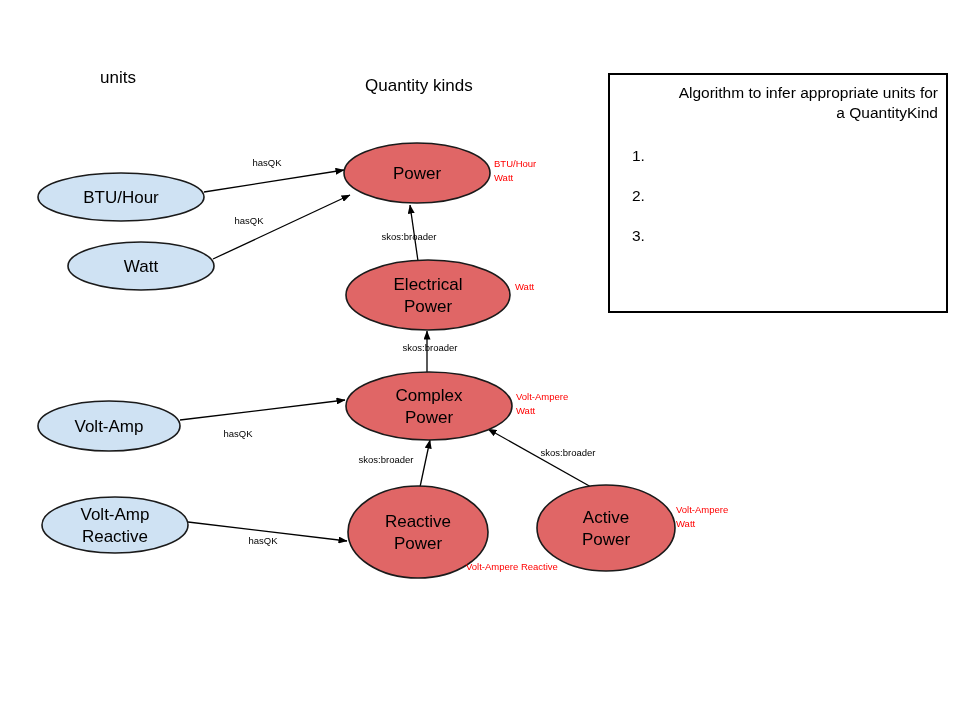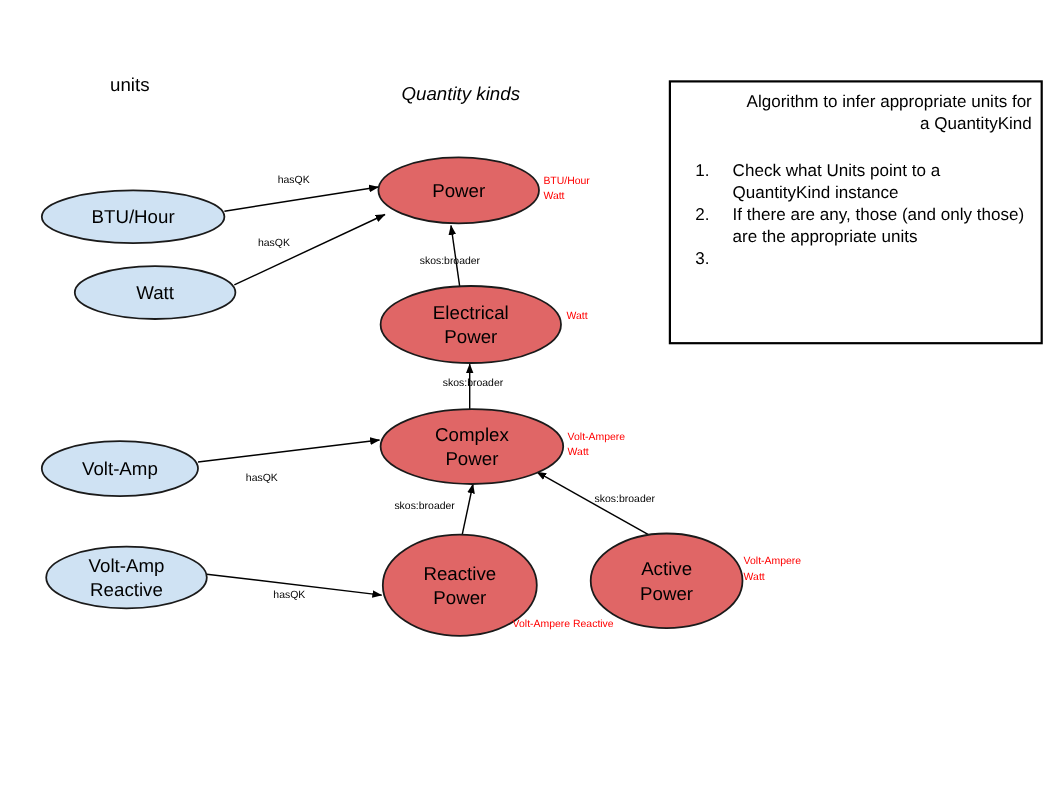--- a/index.html
+++ b/index.html
@@ -83,21 +83,21 @@
   .algo-body {
     flex: 1 1 auto;
   }
 </style>
 </head>
 <body>
 
 <div id="canvas">
 
   <div class="section-title" id="title-units" style="left:100px; top:68px;">units</div>
-  <div class="section-title" id="title-qk" style="left:365px; top:76px;font-style:italic;">Quantity kinds</div>
+  <div class="section-title" id="title-qk" style="left:365px; top:76px;">Quantity kinds</div>
 
   <svg id="graph-svg" viewBox="0 0 960 720" xmlns="http://www.w3.org/2000/svg">
     <defs>
       <marker id="arrowhead" markerWidth="9" markerHeight="7" refX="8.5" refY="3.5" orient="auto" markerUnits="userSpaceOnUse">
         <polygon points="0 0, 9 3.5, 0 7" fill="#000000"></polygon>
       </marker>
     </defs>
     <g id="edges-layer">
         <g>
           <line x1="204" y1="192" x2="344" y2="170" class="edge-line" marker-end="url(#arrowhead)"></line>
@@ -195,24 +195,22 @@
           <text x="676" y="527" class="annot-text">Watt</text>
         </g>
       </g>
   </svg>
 
   <div id="algo-box" style="left: 608px; top: 73px; width: 340px; height: 240px; border-color: rgb(0, 0, 0);"></div>
   <div id="algo-head" style="left: 666px; top: 83px; width: 272px;">Algorithm to infer appropriate units for a QuantityKind</div>
   <div id="algo-steps">
       <div class="algo-item" style="left: 632px; top: 146px; width: 306px;">
         <div class="algo-num">1.</div>
-        <div class="algo-body">Check what Units point to a QuantityKind instance</div>
       </div>
       <div class="algo-item" style="left: 632px; top: 186px; width: 306px;">
         <div class="algo-num">2.</div>
-        <div class="algo-body">If there are any, those (and only those) are the appropriate units</div>
       </div>
       <div class="algo-item" style="left: 632px; top: 226px; width: 306px;">
         <div class="algo-num">3.</div>
       </div>
     </div>
 
 </div>
 
 </body></html>

